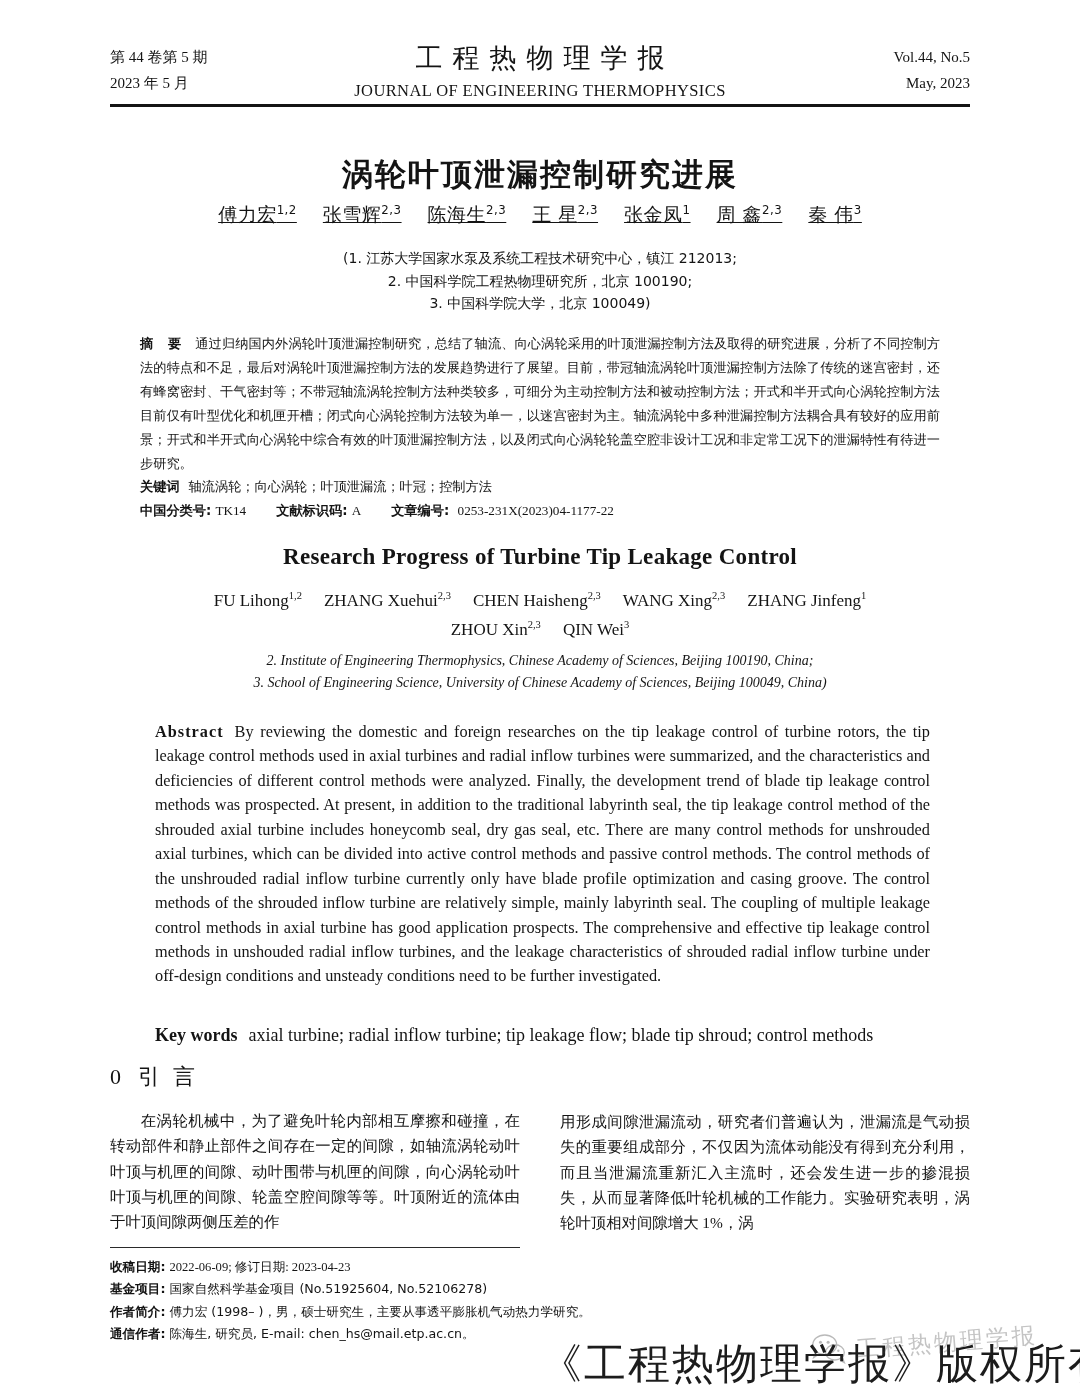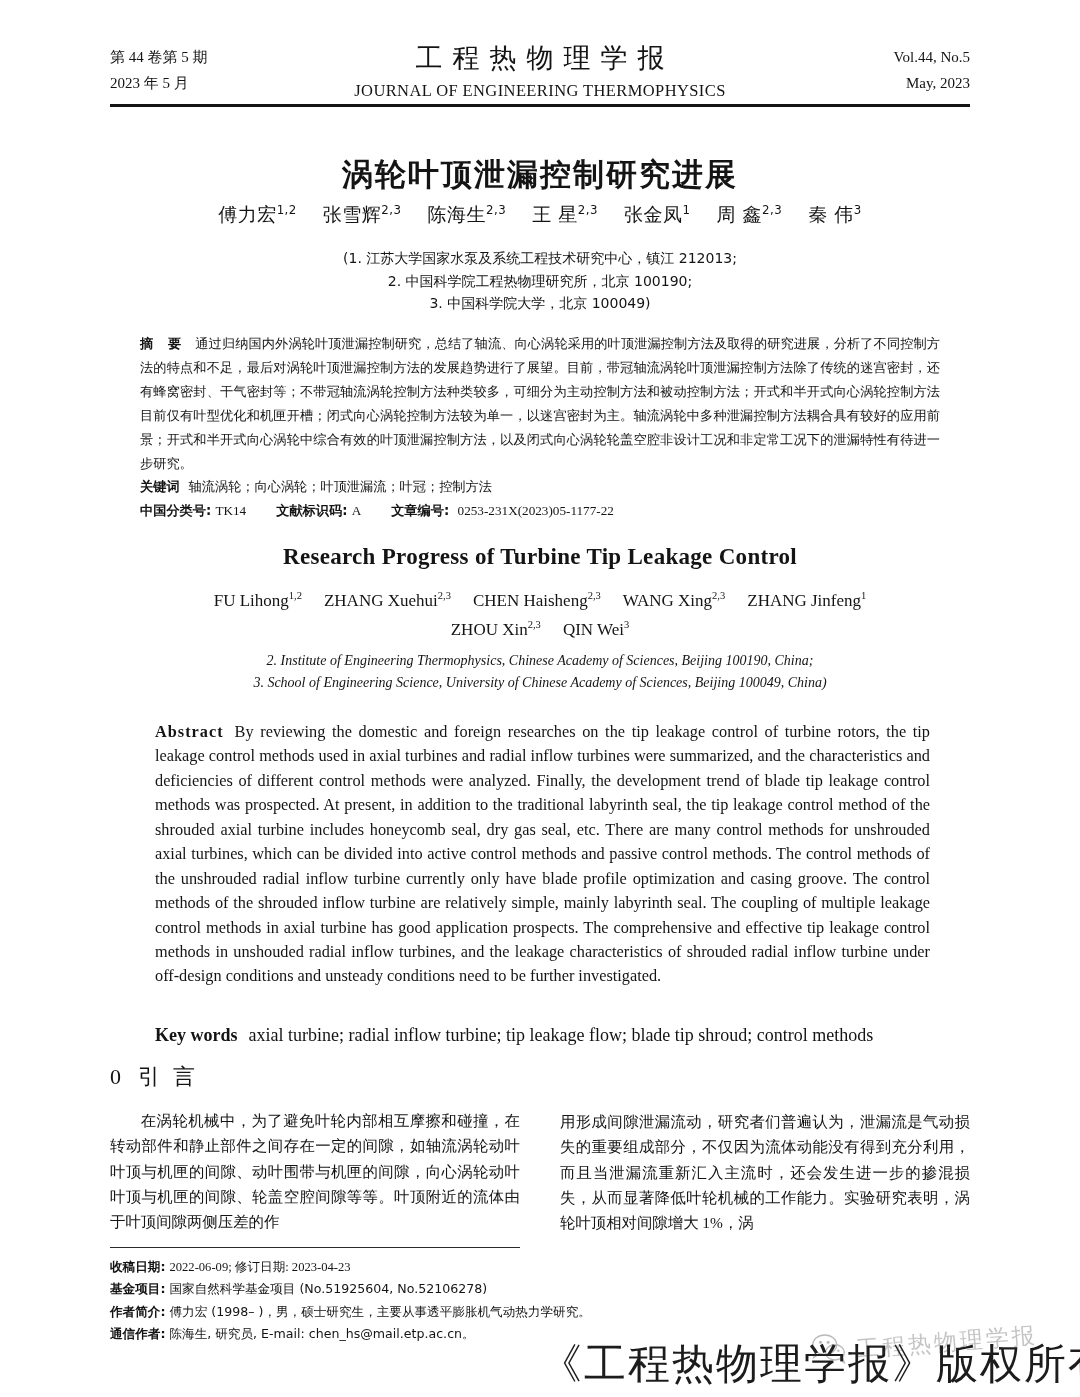--- a/index.html
+++ b/index.html
@@ -86,20 +86,21 @@
 
   .authors-cn {
     position: absolute;
     left: 110px;
     top: 198px;
     width: 860px;
     text-align: center;
     font-size: 19px;
     font-family: "DejaVu Sans", sans-serif;
     letter-spacing: 0.5px;
+    text-decoration: underline;
   }
   .authors-cn .au { margin: 0 13px; white-space: nowrap; }
   .authors-cn sup, .authors-en sup { font-size: 0.62em; vertical-align: super; }
 
   .affil-cn {
     position: absolute;
     left: 110px;
     top: 243px;
     width: 860px;
     text-align: center;
@@ -314,21 +315,21 @@
 
   <div class="abs-cn">
     <span class="lbl">摘 要</span><span>通过归纳国内外涡轮叶顶泄漏控制研究，总结了轴流、向心涡轮采用的叶顶泄漏控制方法及取得的研究进展，分析了不同控制方法的特点和不足，最后对涡轮叶顶泄漏控制方法的发展趋势进行了展望。目前，带冠轴流涡轮叶顶泄漏控制方法除了传统的迷宫密封，还有蜂窝密封、干气密封等；不带冠轴流涡轮控制方法种类较多，可细分为主动控制方法和被动控制方法；开式和半开式向心涡轮控制方法目前仅有叶型优化和机匣开槽；闭式向心涡轮控制方法较为单一，以迷宫密封为主。轴流涡轮中多种泄漏控制方法耦合具有较好的应用前景；开式和半开式向心涡轮中综合有效的叶顶泄漏控制方法，以及闭式向心涡轮轮盖空腔非设计工况和非定常工况下的泄漏特性有待进一步研究。</span>
   </div>
 
   <div class="kw-cn">
     <span class="lbl">关键词</span><span>轴流涡轮；向心涡轮；叶顶泄漏流；叶冠；控制方法</span>
   </div>
 
   <div class="clc-cn">
-    <span class="seg"><span class="lbl">中国分类号:</span>&nbsp;<span class="val">TK14</span></span><span class="seg"><span class="lbl">文献标识码:</span>&nbsp;<span class="val">A</span></span><span class="seg"><span class="lbl">文章编号:</span>&nbsp;&nbsp;<span class="val">0253-231X(2023)05-1177-22</span></span>
+    <span class="seg"><span class="lbl">中国分类号:</span>&nbsp;<span class="val">TK14</span></span><span class="seg"><span class="lbl">文献标识码:</span>&nbsp;<span class="val">A</span></span><span class="seg"><span class="lbl">文章编号:</span>&nbsp;&nbsp;<span class="val">0253-231X(2023)04-1177-22</span></span>
   </div>
 
   <div class="title-en">Research Progress of Turbine Tip Leakage Control</div>
 
   <div class="authors-en">
     <div id="authors-en-1"><span class="au">FU Lihong<sup>1,2</sup></span><span class="au">ZHANG Xuehui<sup>2,3</sup></span><span class="au">CHEN Haisheng<sup>2,3</sup></span><span class="au">WANG Xing<sup>2,3</sup></span><span class="au">ZHANG Jinfeng<sup>1</sup></span></div>
     <div id="authors-en-2"><span class="au">ZHOU Xin<sup>2,3</sup></span><span class="au">QIN Wei<sup>3</sup></span></div>
   </div>
 
   <div class="affil-en" id="affil-en">

